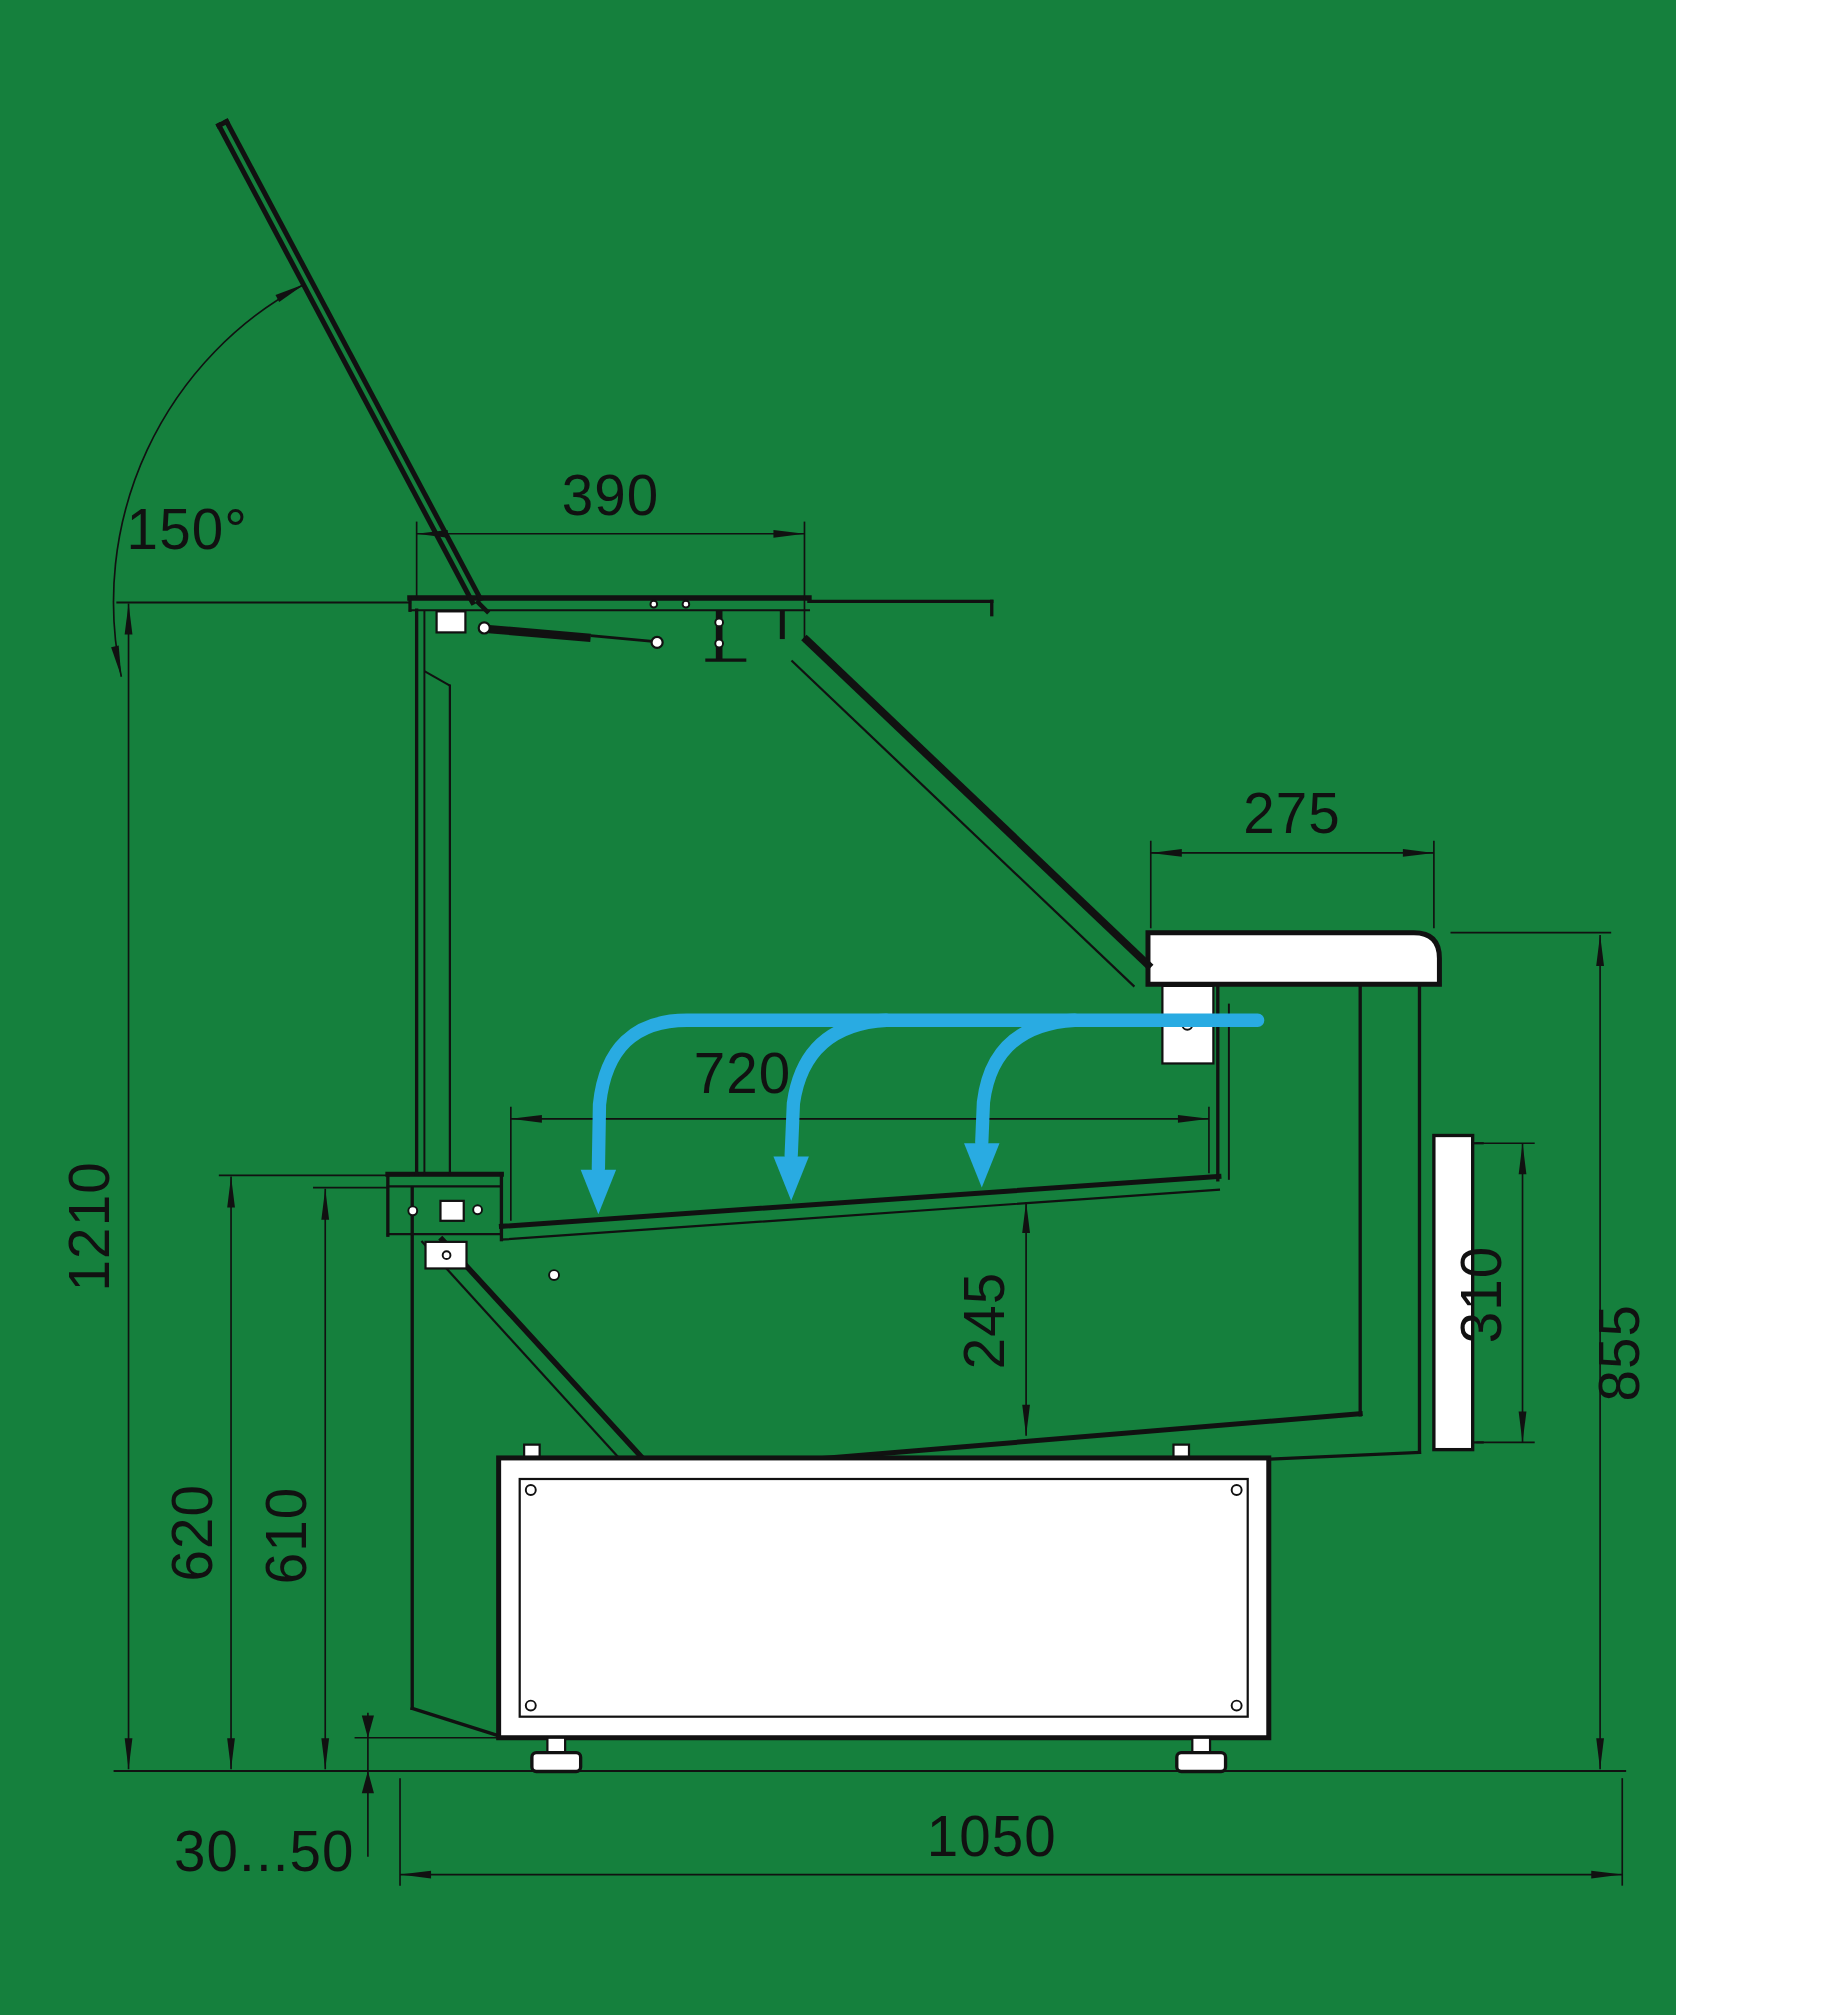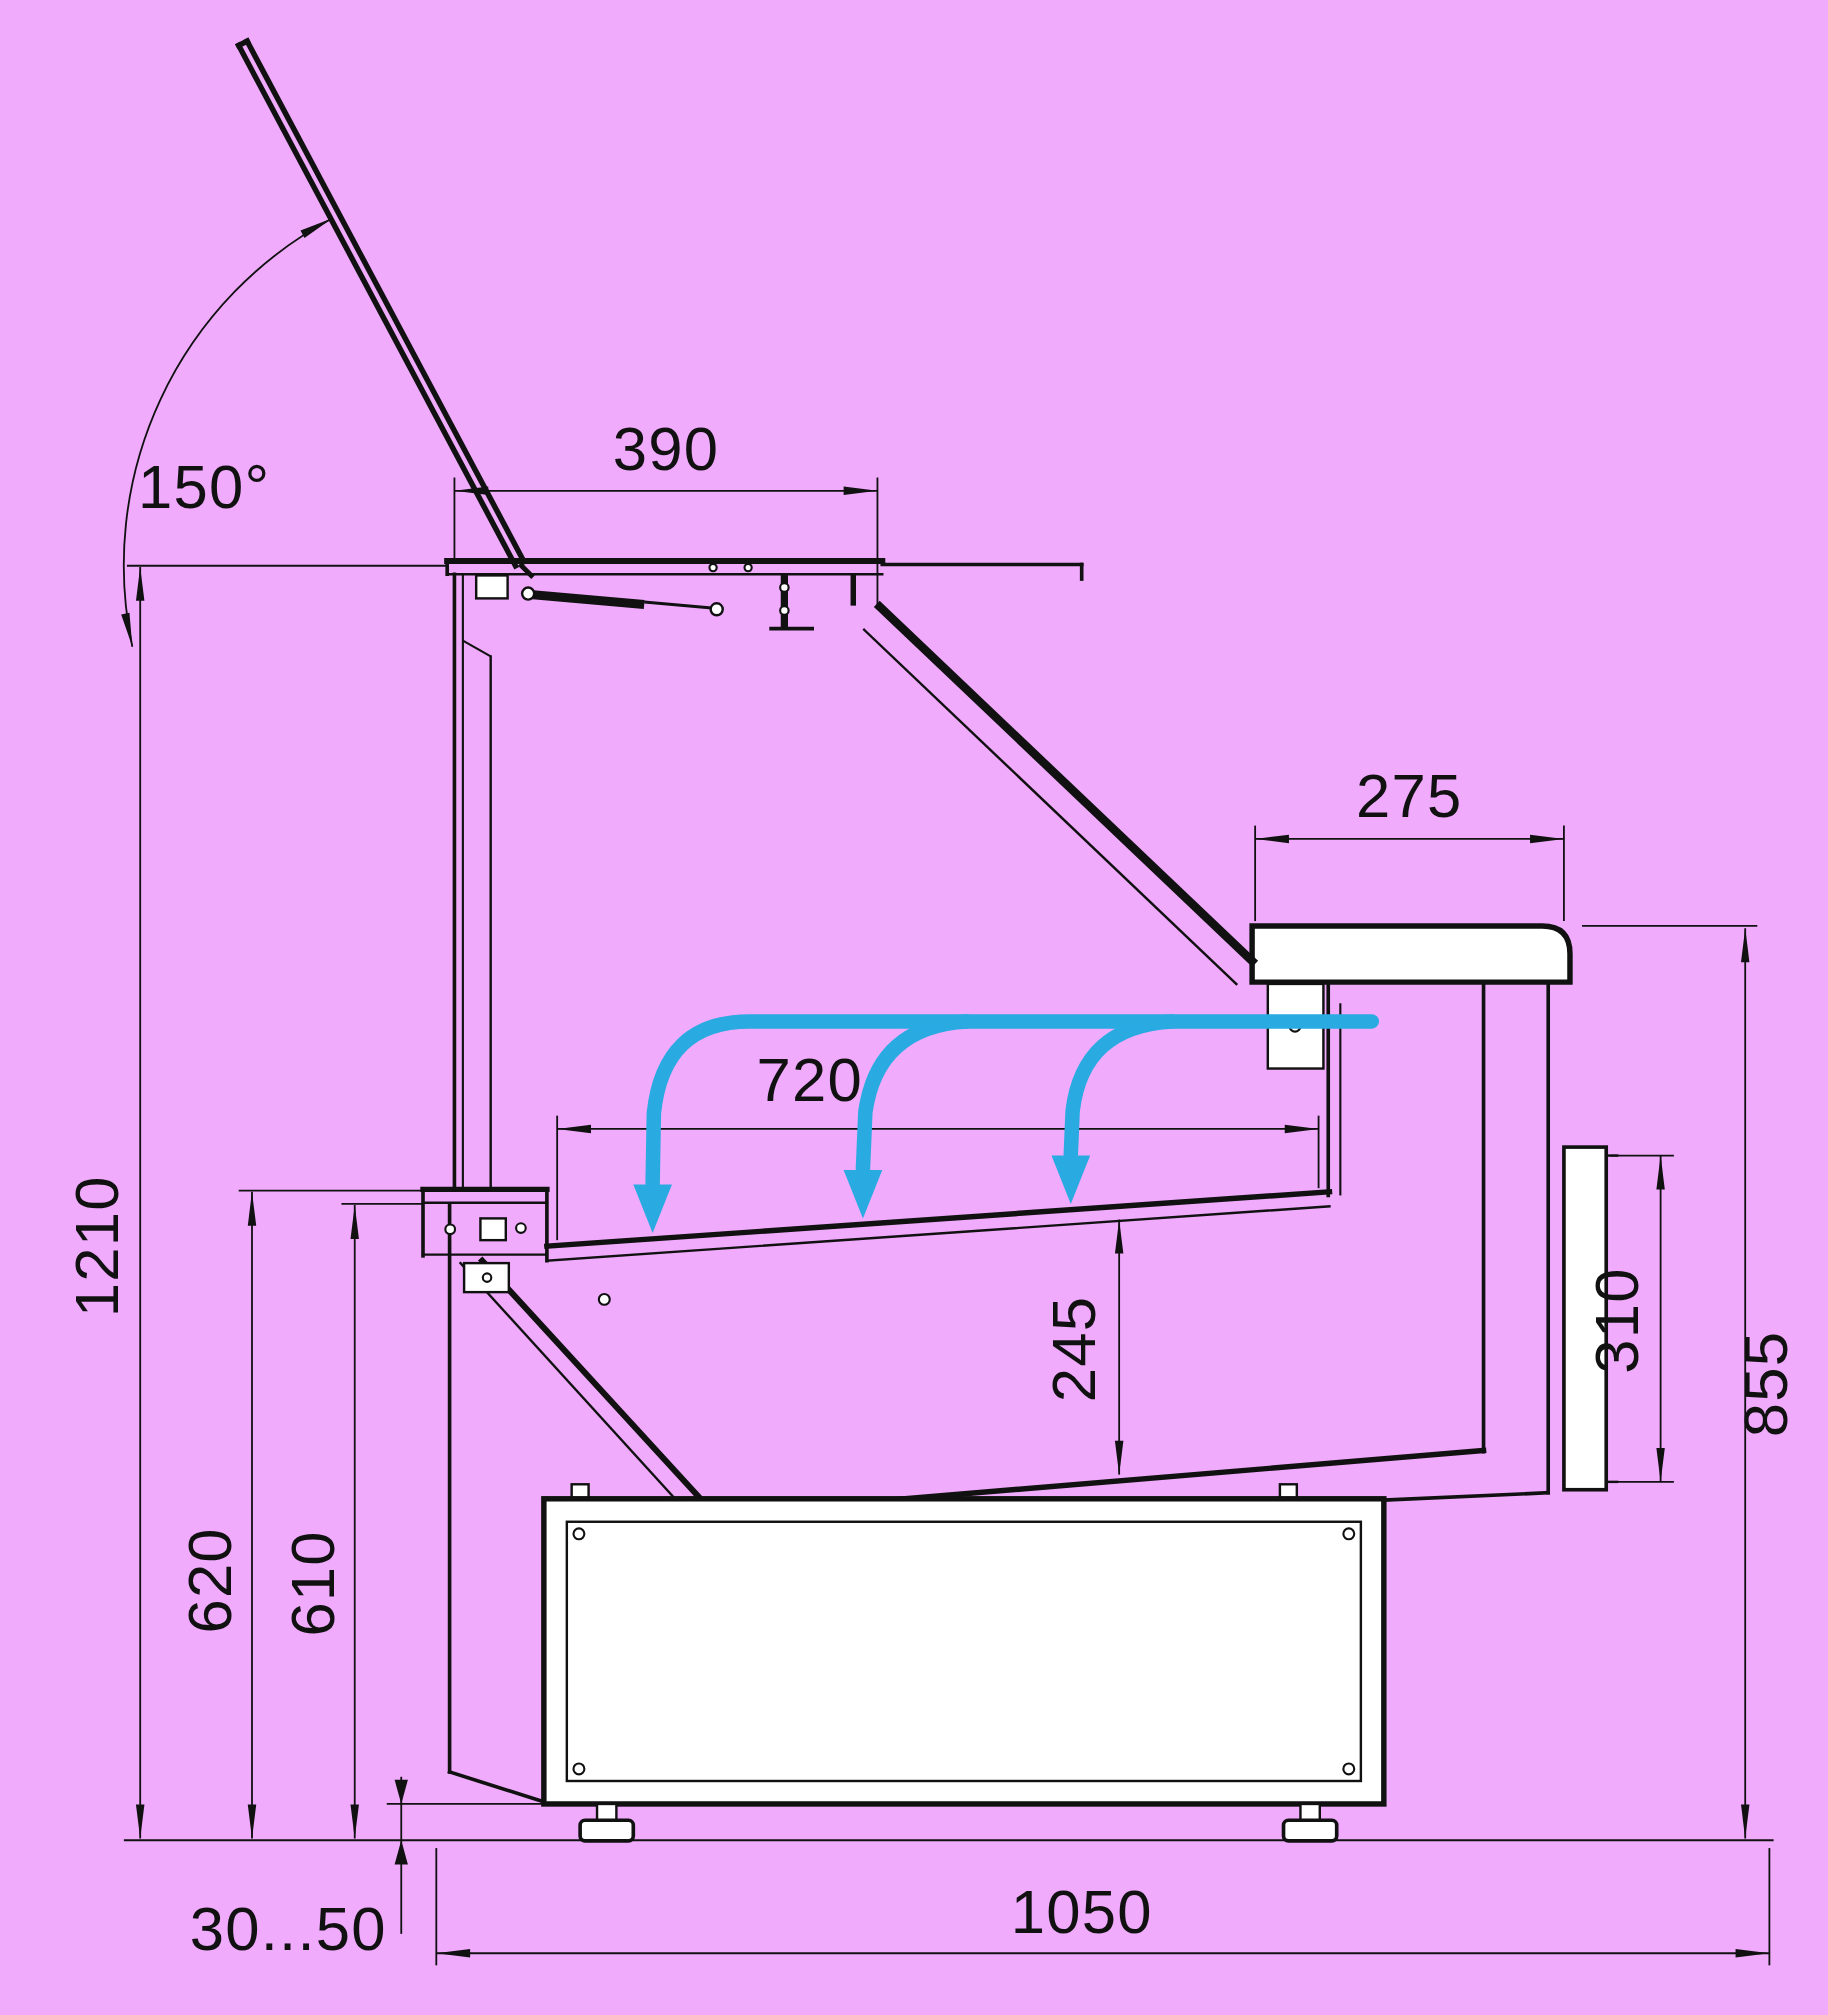--- a/index.html
+++ b/index.html
@@ -1,16 +1,16 @@
 <!DOCTYPE html>
 <html style="font-size:9.7px"><head>
 <meta charset="utf-8">
 <style>
   html,body{margin:0;padding:0;background:#ffffff;}
-  .stage{width:1828px;height:2015px;background:#f0abfc;position:relative;overflow:hidden;}
+  .stage{width:1676px;height:2015px;background:#15803d;position:relative;overflow:hidden;}
   svg{display:block;width:100%;height:100%;}
   
   .s-main{stroke:#111;stroke-width:9;fill:none;stroke-linecap:square;}
   .s-med{stroke:#111;stroke-width:6;fill:none;stroke-linecap:square;}
   .s-det{stroke:#111;stroke-width:4;fill:none;stroke-linecap:square;}
   .s-thin{stroke:#111;stroke-width:3.5;fill:none;stroke-linecap:butt;}
   .s-dim{stroke:#111;stroke-width:3;fill:none;stroke-linecap:butt;}
   .s-thick14{stroke:#111;stroke-width:14;fill:none;stroke-linecap:square;}
   .s-thick10{stroke:#111;stroke-width:10;fill:none;stroke-linecap:square;}
   .fill-white{fill:#ffffff;}

